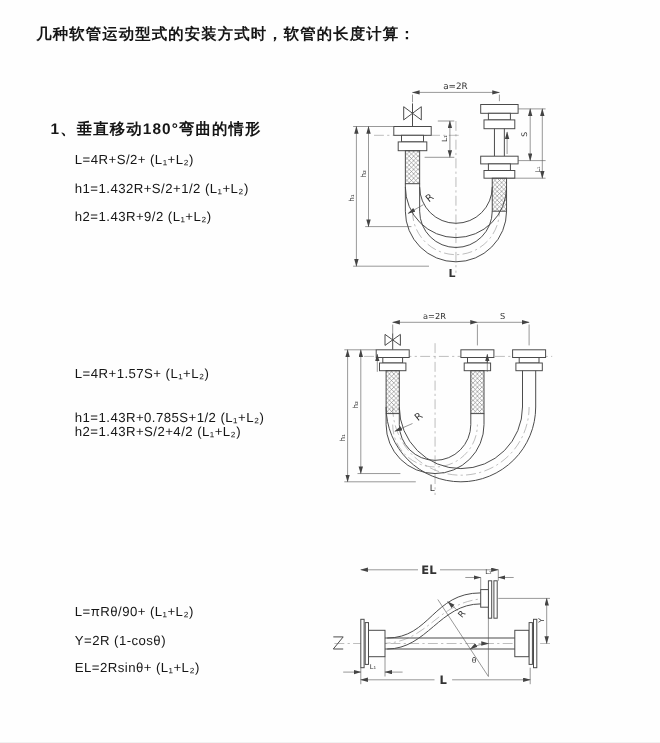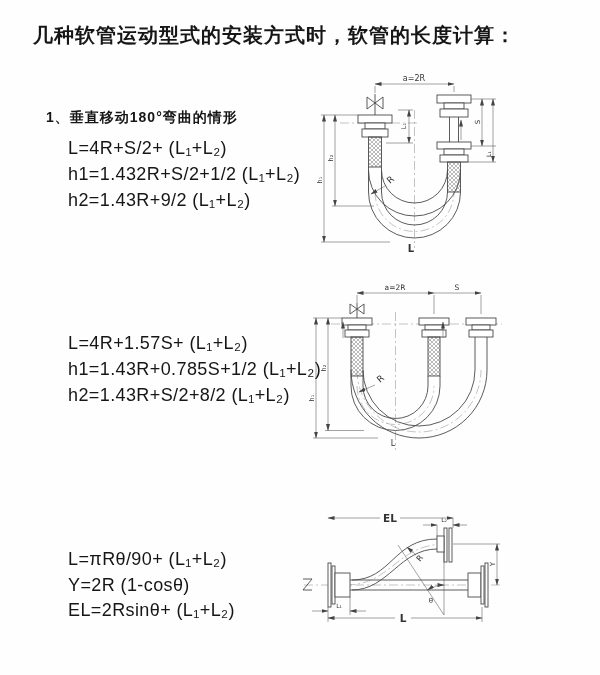--- a/index.html
+++ b/index.html
@@ -2,28 +2,28 @@
 <html><head>
 <meta charset="utf-8">
 <style>
   html,body{margin:0;padding:0;background:#e8e8e8;}
   .page{
     position:relative;width:600px;height:675px;background:#fefefe;
     font-family:"Liberation Sans","DejaVu Sans",sans-serif;color:#161616;
     overflow:hidden;
   }
   .title{
-    position:absolute;left:33px;top:22px;font-size:20px;font-weight:700;
+    position:absolute;left:33px;top:22px;font-size:14px;font-weight:700;
     letter-spacing:1px;
   }
   .sec-heading{
     position:absolute;font-size:14px;font-weight:700;letter-spacing:1px;white-space:nowrap;
   }
   .formula{
-    position:absolute;font-size:18px;font-weight:500;letter-spacing:0.4px;white-space:nowrap;
+    position:absolute;font-size:12px;font-weight:500;letter-spacing:0.4px;white-space:nowrap;
   }
   .fig{position:absolute;}
   svg{display:block;}
   svg text{fill:#333;font-family:"DejaVu Sans",sans-serif;}
   .ln{stroke:#4a4a4a;stroke-width:0.9;fill:none;}
   .part{stroke:#4a4a4a;stroke-width:0.9;fill:#fff;}
   .dim{stroke:#555;stroke-width:0.55;fill:none;}
   .cl{stroke:#888;stroke-width:0.5;fill:none;stroke-dasharray:9 3 2 3;}
 </style>
 </head>
@@ -32,22 +32,22 @@
 <div class="page">
 
   <div class="title">几种软管运动型式的安装方式时，软管的长度计算：</div>
 
   <div class="sec-heading" style="left:46px;top:109px">1、垂直移动180°弯曲的情形</div>
   <div class="formula" style="left:68px;top:138px">L=4R+S/2+ (L₁+L₂)</div>
   <div class="formula" style="left:68px;top:164px">h1=1.432R+S/2+1/2 (L₁+L₂)</div>
   <div class="formula" style="left:68px;top:190px">h2=1.43R+9/2 (L₁+L₂)</div>
 
   <div class="formula" style="left:68px;top:333px">L=4R+1.57S+ (L₁+L₂)</div>
-  <div class="formula" style="left:68px;top:359px">h1=1.43R+0.785S+1/2 (L₁+L₂)</div>
-  <div class="formula" style="left:68px;top:385px">h2=1.43R+S/2+8/2 (L₁+L₂)</div>
+  <div class="formula" style="left:68px;top:373px">h1=1.43R+0.785S+1/2 (L₁+L₂)</div>
+  <div class="formula" style="left:68px;top:385px">h2=1.43R+S/2+4/2 (L₁+L₂)</div>
 
   <div class="formula" style="left:68px;top:549px">L=πRθ/90+ (L₁+L₂)</div>
   <div class="formula" style="left:68px;top:575px">Y=2R (1-cosθ)</div>
   <div class="formula" style="left:68px;top:600px">EL=2Rsinθ+ (L₁+L₂)</div>
 
   <div class="fig" style="left:312px;top:70px">
   <svg width="276" height="192" viewBox="0 0 276 192">
     <defs>
       <pattern id="xh1" width="4" height="4" patternUnits="userSpaceOnUse">
         <path d="M0 4 L4 0 M0 0 L4 4" stroke="#666" stroke-width="0.45"></path>

